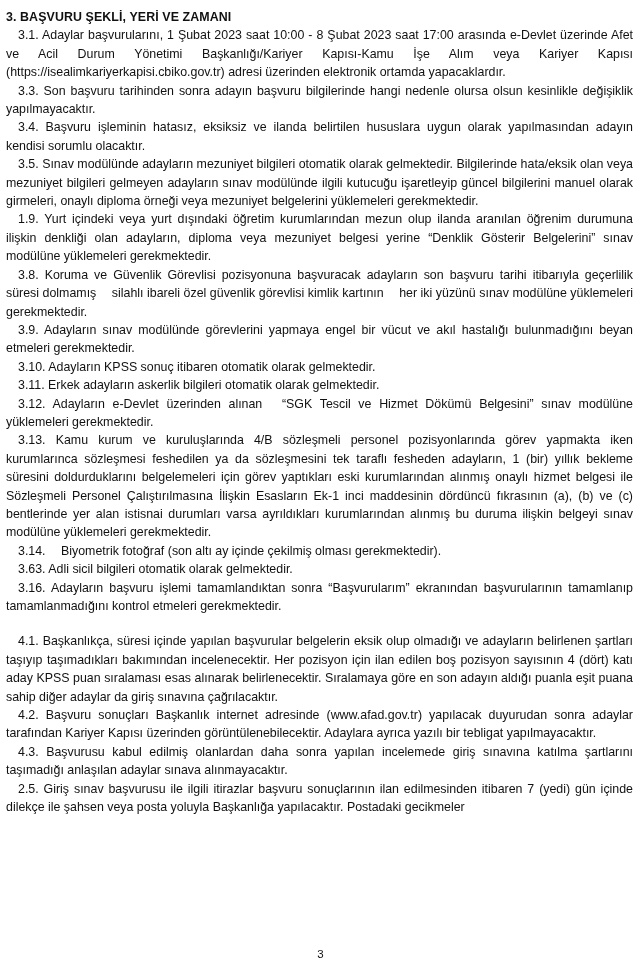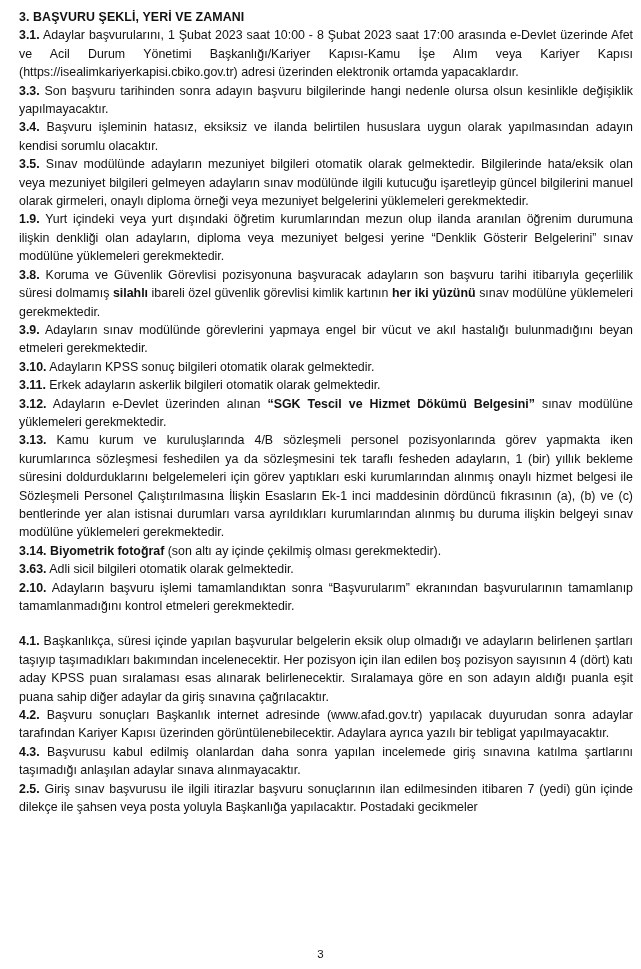--- a/index.html
+++ b/index.html
@@ -7,21 +7,21 @@
     padding: 0;
     background: #ffffff;
   }
   .page {
     position: relative;
     width: 641px;
     height: 969px;
     margin: 0 auto;
     background: #ffffff;
     box-sizing: border-box;
-    padding: 8px 8px 0 19px;
+    padding: 8px 8px 0 6px;
     font-family: "Liberation Sans", sans-serif;
     color: #111111;
     overflow: hidden;
   }
   .doc {
     font-size: 12.4px;
     line-height: 18.4px;
     text-align: justify;
   }
   .doc section { margin: 0; }
@@ -29,21 +29,21 @@
   .doc section + section { margin-top: 17px; }
   .heading {
     font-weight: bold;
     text-align: left;
     letter-spacing: 0.1px;
   }
   p.para {
     margin: 0;
     text-align: justify;
   }
-  .b { font-weight: bold; }
+  .b { font-weight: normal; margin-left: 12px; }
   .page-number {
     position: absolute;
     left: 0;
     right: 0;
     bottom: 9px;
     text-align: center;
     font-size: 11.5px;
     color: #111111;
   }
 </style>
@@ -54,27 +54,27 @@
   <div class="doc" id="doc-body">
       <section>
         <div class="heading">3. BAŞVURU ŞEKLİ, YERİ VE ZAMANI</div>
         <p class="para"><span class="b">3.1.</span><span> Adaylar başvurularını, 1 Şubat 2023 saat 10:00 - 8 Şubat 2023 saat 17:00 arasında e-Devlet üzerinde Afet ve Acil Durum Yönetimi Başkanlığı/Kariyer Kapısı-Kamu İşe Alım veya Kariyer Kapısı (https://isealimkariyerkapisi.cbiko.gov.tr) adresi üzerinden elektronik ortamda yapacaklardır.</span></p>
         <p class="para"><span class="b">3.3.</span><span> Son başvuru tarihinden sonra adayın başvuru bilgilerinde hangi nedenle olursa olsun kesinlikle değişiklik yapılmayacaktır.</span></p>
         <p class="para"><span class="b">3.4.</span><span> Başvuru işleminin hatasız, eksiksiz ve ilanda belirtilen hususlara uygun olarak yapılmasından adayın kendisi sorumlu olacaktır.</span></p>
         <p class="para"><span class="b">3.5.</span><span> Sınav modülünde adayların mezuniyet bilgileri otomatik olarak gelmektedir. Bilgilerinde hata/eksik olan veya mezuniyet bilgileri gelmeyen adayların sınav modülünde ilgili kutucuğu işaretleyip güncel bilgilerini manuel olarak girmeleri, onaylı diploma örneği veya mezuniyet belgelerini yüklemeleri gerekmektedir.</span></p>
         <p class="para"><span class="b">1.9.</span><span> Yurt içindeki veya yurt dışındaki öğretim kurumlarından mezun olup ilanda aranılan öğrenim durumuna ilişkin denkliği olan adayların, diploma veya mezuniyet belgesi yerine “Denklik Gösterir Belgelerini” sınav modülüne yüklemeleri gerekmektedir.</span></p>
         <p class="para"><span class="b">3.8.</span><span> Koruma ve Güvenlik Görevlisi pozisyonuna başvuracak adayların son başvuru tarihi itibarıyla geçerlilik süresi dolmamış </span><span class="b">silahlı</span><span> ibareli özel güvenlik görevlisi kimlik kartının </span><span class="b">her iki yüzünü</span><span> sınav modülüne yüklemeleri gerekmektedir.</span></p>
         <p class="para"><span class="b">3.9.</span><span> Adayların sınav modülünde görevlerini yapmaya engel bir vücut ve akıl hastalığı bulunmadığını beyan etmeleri gerekmektedir.</span></p>
-        <p class="para"><span class="b">3.10.</span><span> Adayların KPSS sonuç bilgileri otomatik olarak gelmektedir.</span></p>
+        <p class="para"><span class="b">3.10.</span><span> Adayların KPSS sonuç itibaren otomatik olarak gelmektedir.</span></p>
         <p class="para"><span class="b">3.11.</span><span> Erkek adayların askerlik bilgileri otomatik olarak gelmektedir.</span></p>
         <p class="para"><span class="b">3.12.</span><span> Adayların e-Devlet üzerinden alınan </span><span class="b">“SGK Tescil ve Hizmet Dökümü Belgesini”</span><span> sınav modülüne yüklemeleri gerekmektedir.</span></p>
         <p class="para"><span class="b">3.13.</span><span> Kamu kurum ve kuruluşlarında 4/B sözleşmeli personel pozisyonlarında görev yapmakta iken kurumlarınca sözleşmesi feshedilen ya da sözleşmesini tek taraflı fesheden adayların, 1 (bir) yıllık bekleme süresini doldurduklarını belgelemeleri için görev yaptıkları eski kurumlarından alınmış onaylı hizmet belgesi ile Sözleşmeli Personel Çalıştırılmasına İlişkin Esasların Ek-1 inci maddesinin dördüncü fıkrasının (a), (b) ve (c) bentlerinde yer alan istisnai durumları varsa ayrıldıkları kurumlarından alınmış bu duruma ilişkin belgeyi sınav modülüne yüklemeleri gerekmektedir.</span></p>
         <p class="para"><span class="b">3.14.</span><span> </span><span class="b">Biyometrik fotoğraf</span><span> (son altı ay içinde çekilmiş olması gerekmektedir).</span></p>
         <p class="para"><span class="b">3.63.</span><span> Adli sicil bilgileri otomatik olarak gelmektedir.</span></p>
-        <p class="para"><span class="b">2.10.</span><span> Adayların başvuru işlemi tamamlandıktan sonra “Başvurularım” ekranından başvurularının tamamlanıp tamamlanmadığını kontrol etmeleri gerekmektedir.</span></p>
+        <p class="para"><span class="b">3.16.</span><span> Adayların başvuru işlemi tamamlandıktan sonra “Başvurularım” ekranından başvurularının tamamlanıp tamamlanmadığını kontrol etmeleri gerekmektedir.</span></p>
       </section>
       <section>
         <p class="para"><span class="b">4.1.</span><span> Başkanlıkça, süresi içinde yapılan başvurular belgelerin eksik olup olmadığı ve adayların belirlenen şartları taşıyıp taşımadıkları bakımından incelenecektir. Her pozisyon için ilan edilen boş pozisyon sayısının 4 (dört) katı aday KPSS puan sıralaması esas alınarak belirlenecektir. Sıralamaya göre en son adayın aldığı puanla eşit puana sahip diğer adaylar da giriş sınavına çağrılacaktır.</span></p>
         <p class="para"><span class="b">4.2.</span><span> Başvuru sonuçları Başkanlık internet adresinde (www.afad.gov.tr) yapılacak duyurudan sonra adaylar tarafından Kariyer Kapısı üzerinden görüntülenebilecektir. Adaylara ayrıca yazılı bir tebligat yapılmayacaktır.</span></p>
         <p class="para"><span class="b">4.3.</span><span> Başvurusu kabul edilmiş olanlardan daha sonra yapılan incelemede giriş sınavına katılma şartlarını taşımadığı anlaşılan adaylar sınava alınmayacaktır.</span></p>
         <p class="para"><span class="b">2.5.</span><span> Giriş sınav başvurusu ile ilgili itirazlar başvuru sonuçlarının ilan edilmesinden itibaren 7 (yedi) gün içinde dilekçe ile şahsen veya posta yoluyla Başkanlığa yapılacaktır. Postadaki gecikmeler</span></p>
       </section>
     </div>
   <div class="page-number">3</div>
 </div>

